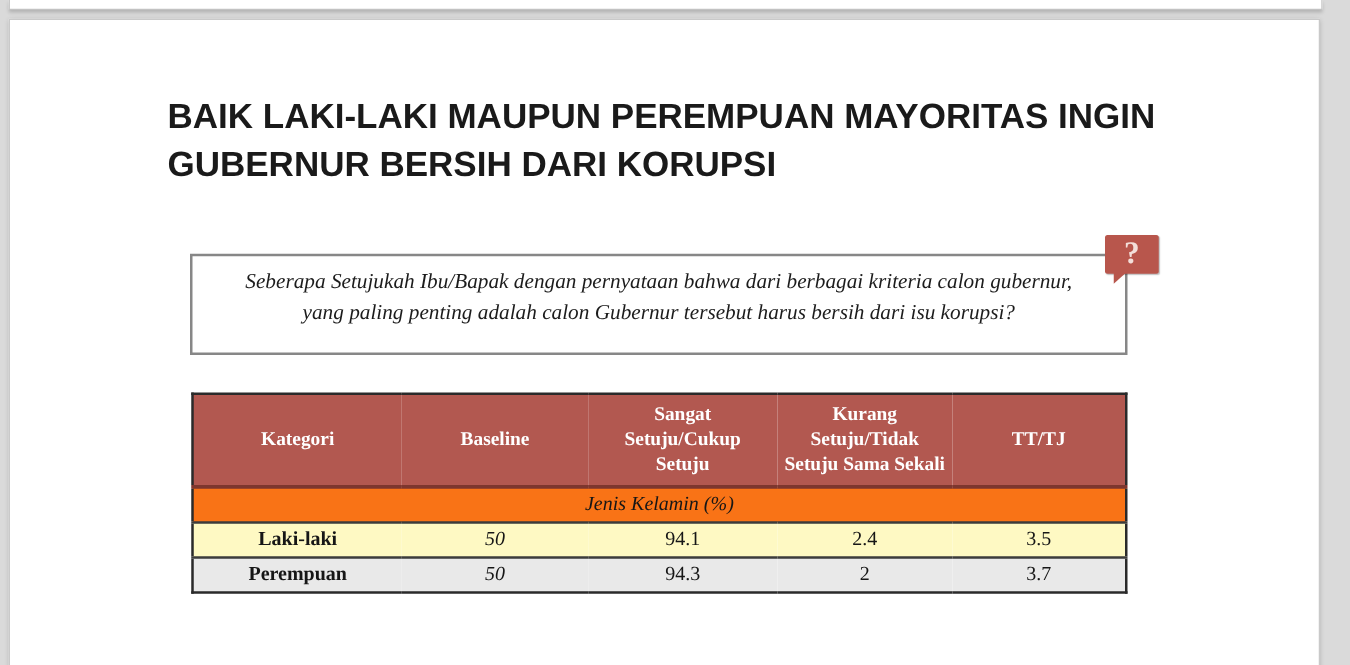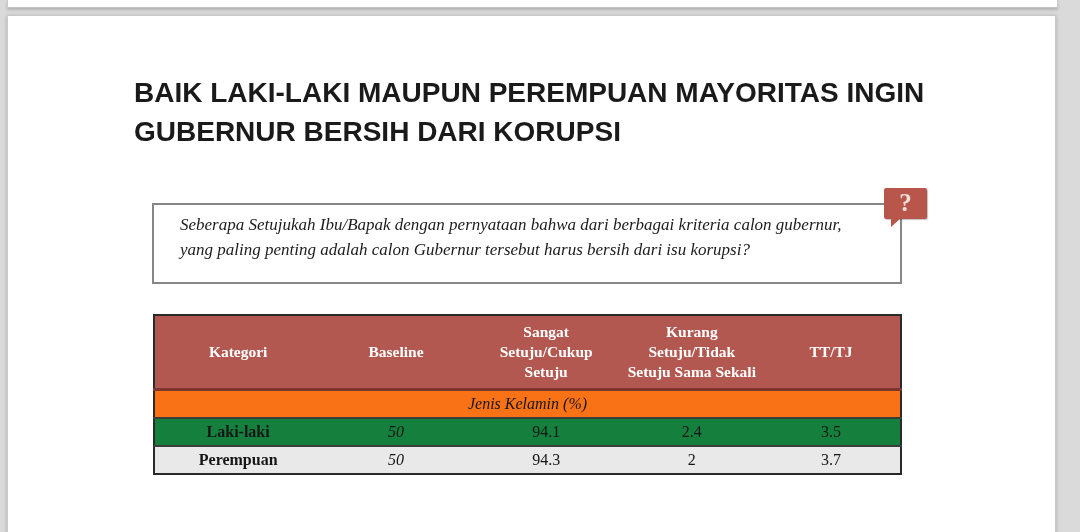--- a/index.html
+++ b/index.html
@@ -44,21 +44,21 @@
     left: 144px; top: 187px; width: 750px; height: 81px;
     border: 2px solid #878787;
     box-sizing: border-box;
     background: #ffffff;
   }
   .qtext {
     padding: 7px 26px 0 26px;
     font-style: italic;
     font-size: 17px;
     line-height: 25px;
-    text-align: left;
+    text-align: center;
     color: #1c1c1c;
   }
   .help-badge {
     position: absolute;
     right: -27px; top: -17px;
     width: 43px; height: 31px;
     background: #b8564c;
     border-radius: 2px;
     box-shadow: 1px 1px 1px rgba(0,0,0,0.25);
     text-align: center;
@@ -115,21 +115,21 @@
     text-align: center;
     vertical-align: middle;
     border-bottom: 2px solid #3c3c3c;
     font-size: 16px;
     padding: 0;
   }
   tr.data-row:last-child td, tr.data-row:last-child th { border-bottom: none; }
   tr.data-row .cat { font-weight: bold; }
   tr.data-row .baseline { font-style: italic; }
   tr.row-alt { background: #e9e9e9; }
-  tr.row-plain { background: #15803d; }
+  tr.row-plain { background: #fef9c3; }
 </style>
 </head>
 <body>
 
 <div class="prev-page"></div>
 
 <div class="page">
 
   <div class="slide-title">BAIK LAKI-LAKI MAUPUN PEREMPUAN MAYORITAS INGIN
 GUBERNUR BERSIH DARI KORUPSI</div>

